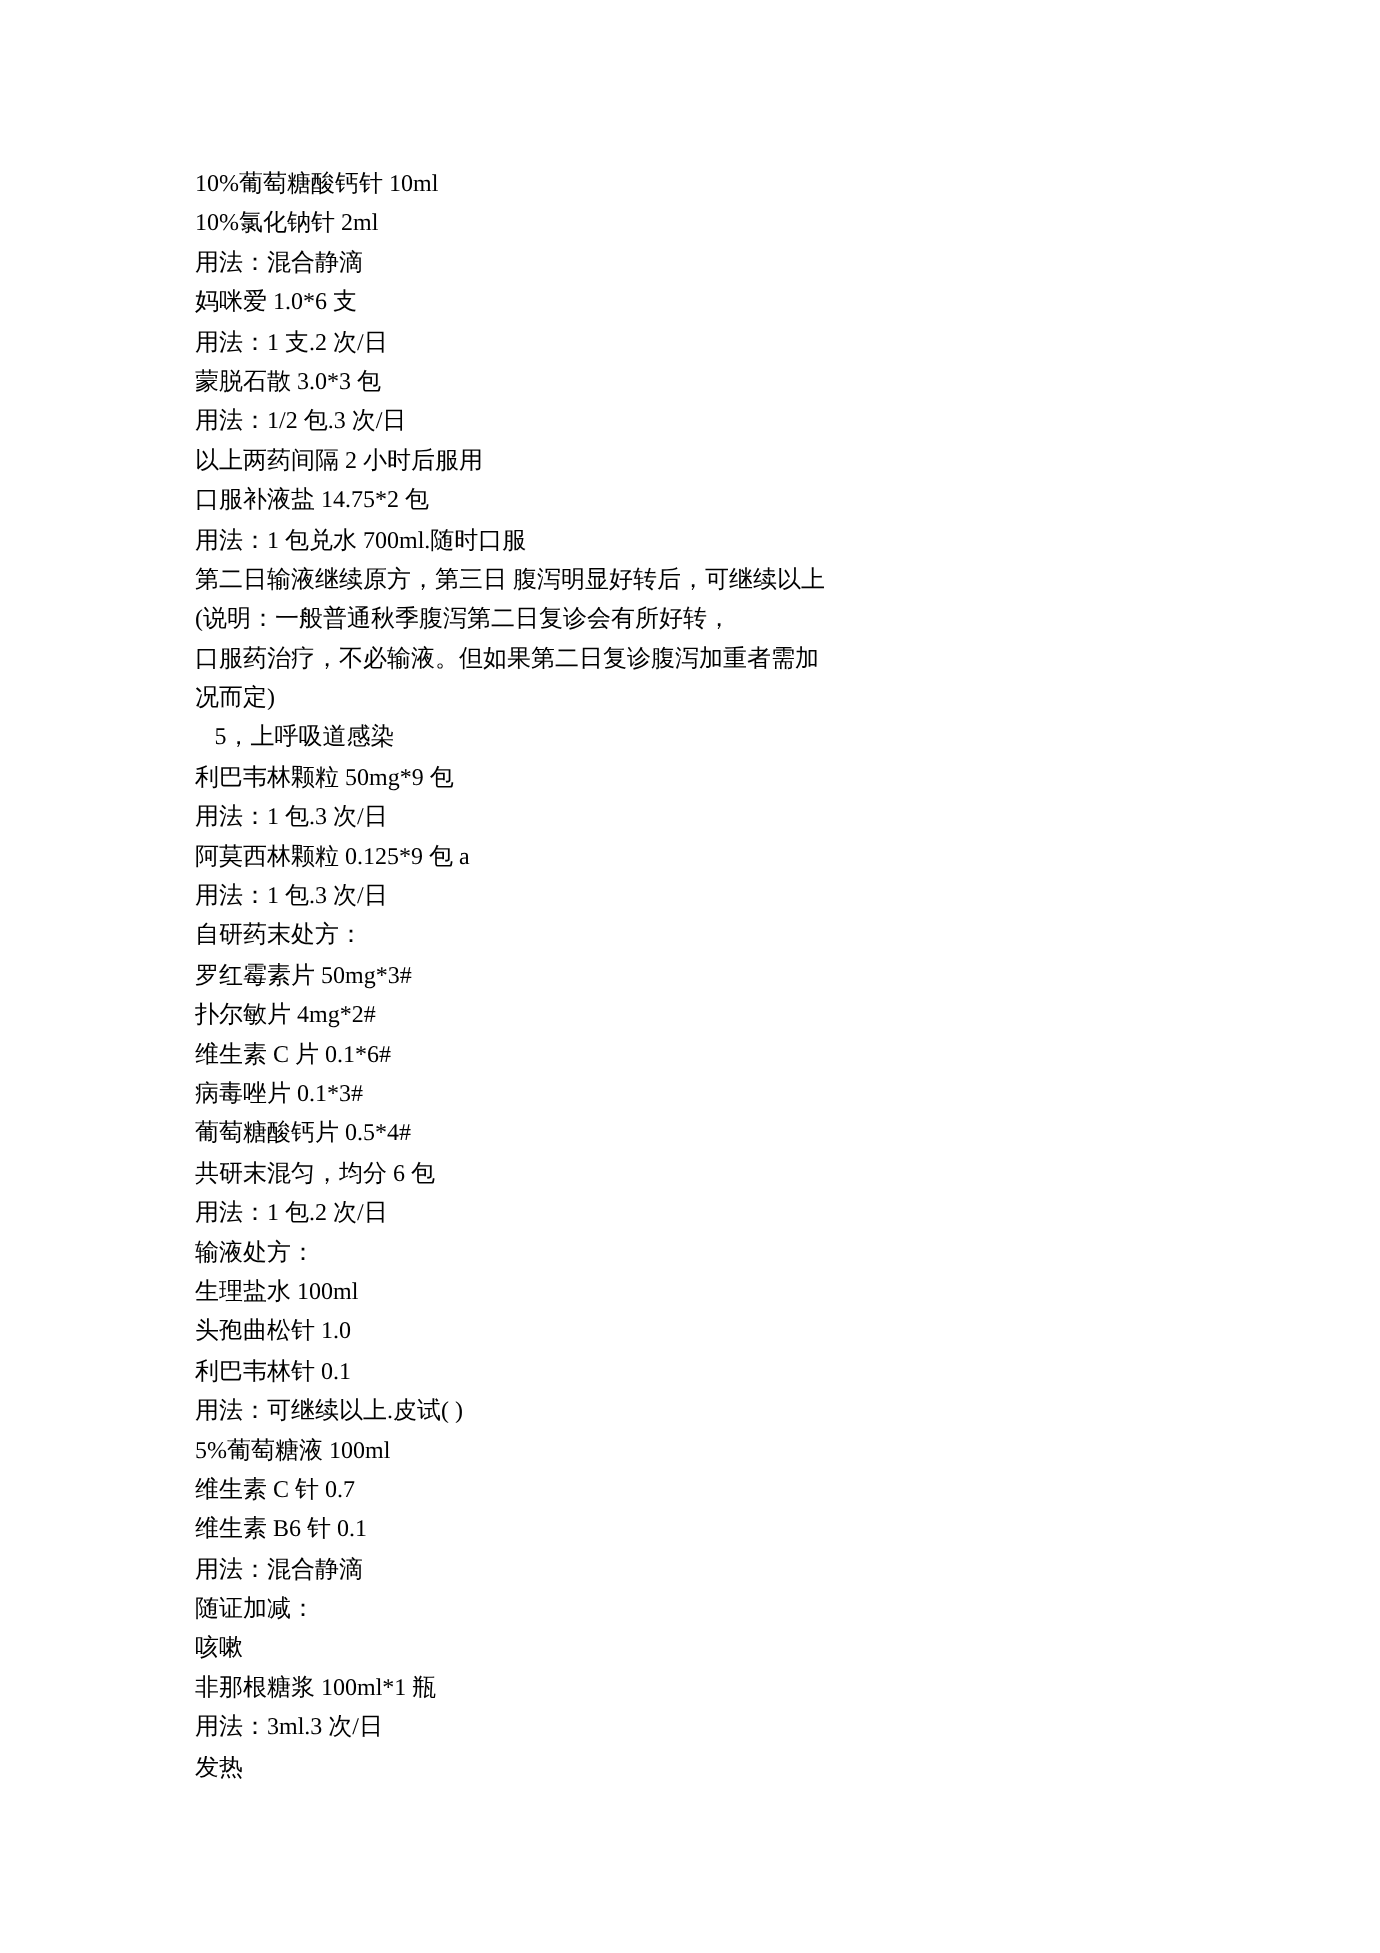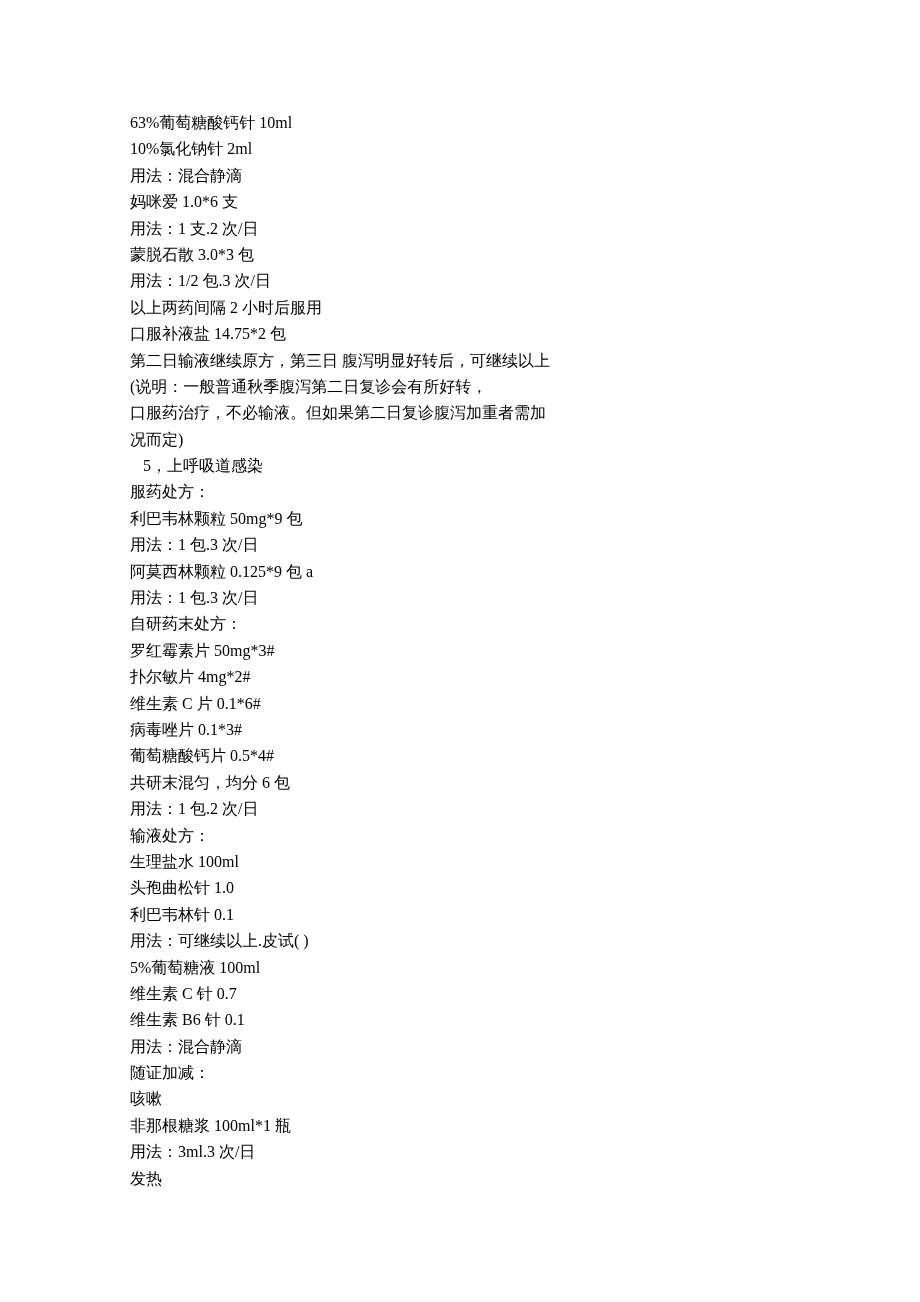--- a/index.html
+++ b/index.html
@@ -24,36 +24,36 @@
   .indent {
     padding-left: 9px;
     font-family: Liberation Serif, serif;
   }
 </style>
 </head>
 <body>
 
 <div class="page">
   <div id="content">
-      <div class="line">63%葡萄糖酸钙针 10ml</div>
+      <div class="line">10%葡萄糖酸钙针 10ml</div>
       <div class="line">10%氯化钠针 2ml</div>
       <div class="line">用法：混合静滴</div>
       <div class="line">妈咪爱 1.0*6 支</div>
       <div class="line">用法：1 支.2 次/日</div>
       <div class="line">蒙脱石散 3.0*3 包</div>
       <div class="line">用法：1/2 包.3 次/日</div>
       <div class="line">以上两药间隔 2 小时后服用</div>
       <div class="line">口服补液盐 14.75*2 包</div>
+      <div class="line">用法：1 包兑水 700ml.随时口服</div>
       <div class="line">第二日输液继续原方，第三日 腹泻明显好转后，可继续以上</div>
       <div class="line">(说明：一般普通秋季腹泻第二日复诊会有所好转，</div>
       <div class="line"></div>
       <div class="line">口服药治疗，不必输液。但如果第二日复诊腹泻加重者需加</div>
       <div class="line">况而定)</div>
       <div class="line indent"> 5，上呼吸道感染</div>
-      <div class="line">服药处方：</div>
       <div class="line">利巴韦林颗粒 50mg*9 包</div>
       <div class="line">用法：1 包.3 次/日</div>
       <div class="line">阿莫西林颗粒 0.125*9 包 a</div>
       <div class="line">用法：1 包.3 次/日</div>
       <div class="line">自研药末处方：</div>
       <div class="line">罗红霉素片 50mg*3#</div>
       <div class="line">扑尔敏片 4mg*2#</div>
       <div class="line">维生素 C 片 0.1*6#</div>
       <div class="line">病毒唑片 0.1*3#</div>
       <div class="line">葡萄糖酸钙片 0.5*4#</div>

